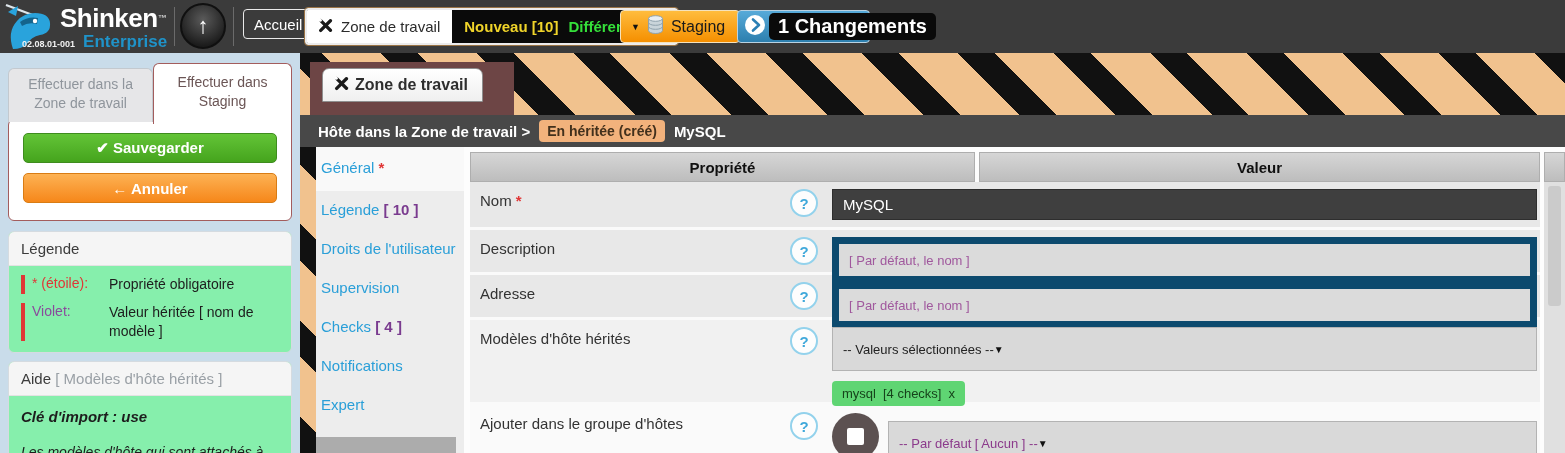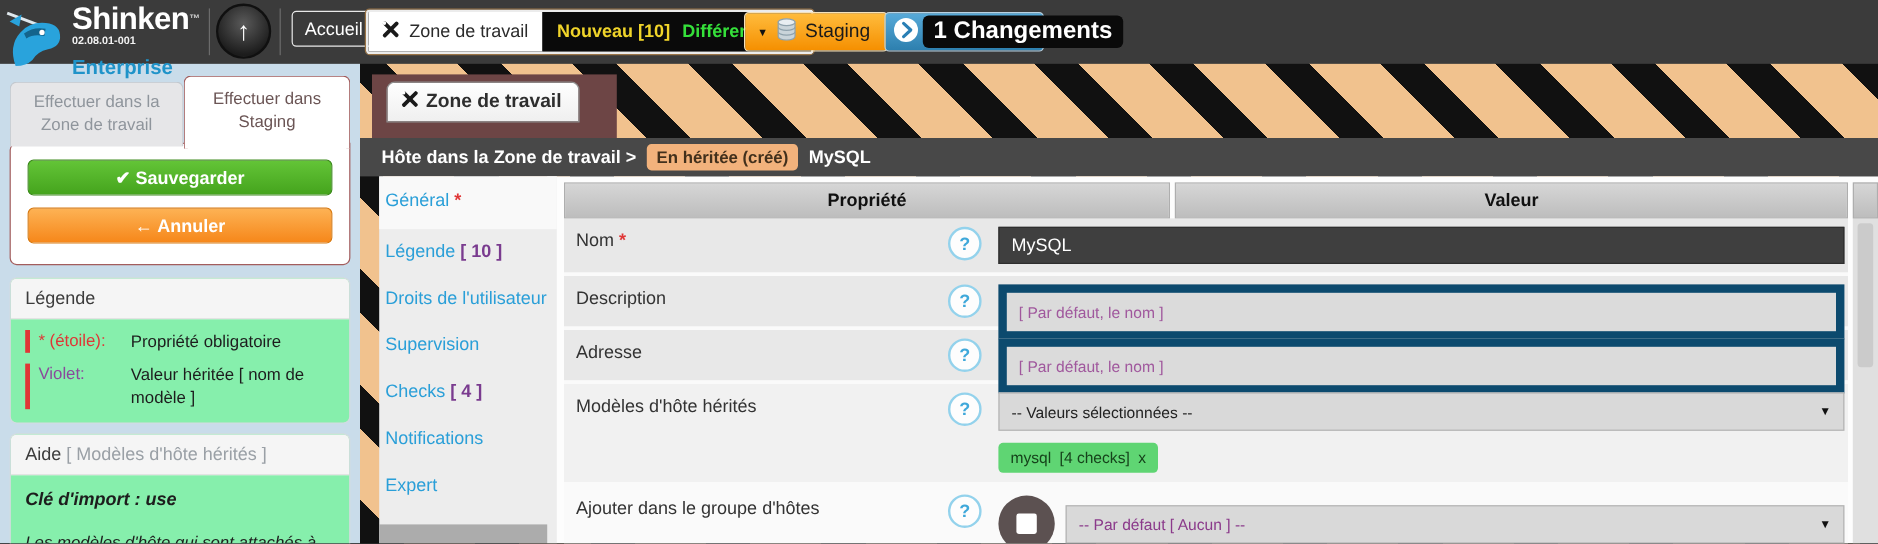--- a/index.html
+++ b/index.html
@@ -7,21 +7,21 @@
   .screen {
     position:relative; width:1565px; height:453px; overflow:hidden;
     font-family:"Liberation Sans", sans-serif; background:#3b3b3b;
   }
   
   .topbar { position:absolute; left:0; top:0; width:1565px; height:53px; background:#3b3b3b; z-index:10; }
   .logo { position:absolute; left:4px; top:2px; display:flex; align-items:center; }
   .logo-text { margin-left:2px; }
   .logo-row1 { color:#fff; font-size:26px; font-weight:bold; line-height:26px; letter-spacing:-0.5px; }
   .logo-row1 .tm { font-size:9px; vertical-align:top; color:#cfcfcf; }
-  .logo-row2 { display:flex; align-items:baseline; gap:8px; margin-top:1px;flex-direction:column; }
+  .logo-row2 { display:flex; align-items:baseline; gap:8px; margin-top:1px; }
   .version { color:#f2f2f2; font-size:9px; font-weight:bold; margin-left:-38px; }
   .enterprise { color:#1f93c9; font-size:17px; font-weight:bold; }
   .tsep { position:absolute; top:7px; width:1px; height:39px; background:#6b6b6b; }
   .up-btn { position:absolute; left:180px; top:3px; width:46px; height:46px; border-radius:50%;
     background:radial-gradient(circle at 50% 35%, #5a5a5a, #1c1c1c 75%); border:2px solid #101010;
     color:#fff; font-size:22px; font-weight:bold; cursor:pointer; line-height:40px; text-align:center; }
   .accueil-btn { position:absolute; left:243px; top:9px; height:30px; padding:0 10px;
     background:transparent; border:1px solid #e9e9e9; border-radius:4px; color:#fff; font-size:15px; cursor:pointer; }
   .workzone { position:absolute; left:305px; top:8px; height:37px; display:flex; align-items:stretch;
     border:2px solid #ececec; outline:1px solid #9a7446; border-radius:3px; overflow:hidden; cursor:pointer; }
@@ -99,22 +99,22 @@
   .flabel { width:320px; flex:none; padding:10px 0 0 10px; font-size:15px; color:#333; }
   .fhelp { width:42px; flex:none; padding-top:7px; }
   .help-icon { width:28px; height:28px; border-radius:50%; border:2px solid #93d2ec; background:#fdfdfd;
     color:#3fa8da; font-size:15px; font-weight:bold; display:flex; align-items:center; justify-content:center; cursor:pointer; }
   .fvalue { flex:1; padding:7px 3px 7px 0; }
   .input-dark { width:100%; height:31px; background:#3f3f3f; border:1px solid #2e2e2e; color:#fff;
     font-size:15px; padding-left:10px; font-family:"Liberation Sans", sans-serif; }
   .input-light { width:100%; height:46px; background:#dbdbdb; border:7px solid #0c4a6e; color:#333;
     font-size:13px; padding-left:10px; font-family:"Liberation Sans", sans-serif; }
   .input-light::placeholder { color:#a0589d; opacity:1; }
-  .fselect { width:100%; height:32px; background:#d9d9d9; border:1px solid #b3b3b3; display:flex;
-    align-items:center; justify-content:space-between; padding:0 10px; font-size:13px; color:#222; cursor:pointer; }
+  .fselect { width:100%; height:44px; background:#d9d9d9; border:1px solid #b3b3b3; display:flex;
+    align-items:center; padding:0 10px; font-size:13px; color:#222; cursor:pointer; }
   .fselect .caret { font-size:10px; color:#111; }
   .fselect.violet { color:#8b3a8b; }
   .tag-green { display:inline-flex; gap:7px; margin-top:10px; background:#5fd573; border-radius:4px;
     padding:5px 10px; font-size:13px; color:#16431b; }
   .tag-x { cursor:pointer; }
   .row5-value { display:flex; align-items:flex-start; gap:9px; }
   .stop-btn { width:47px; height:47px; border-radius:50%; background:#5c5151; border:none; flex:none;
     display:flex; align-items:center; justify-content:center; cursor:pointer; margin-top:1px; }
   .stop-square { width:17px; height:17px; background:#fff; border-radius:2px; }
   .r5select { margin-top:9px; }

